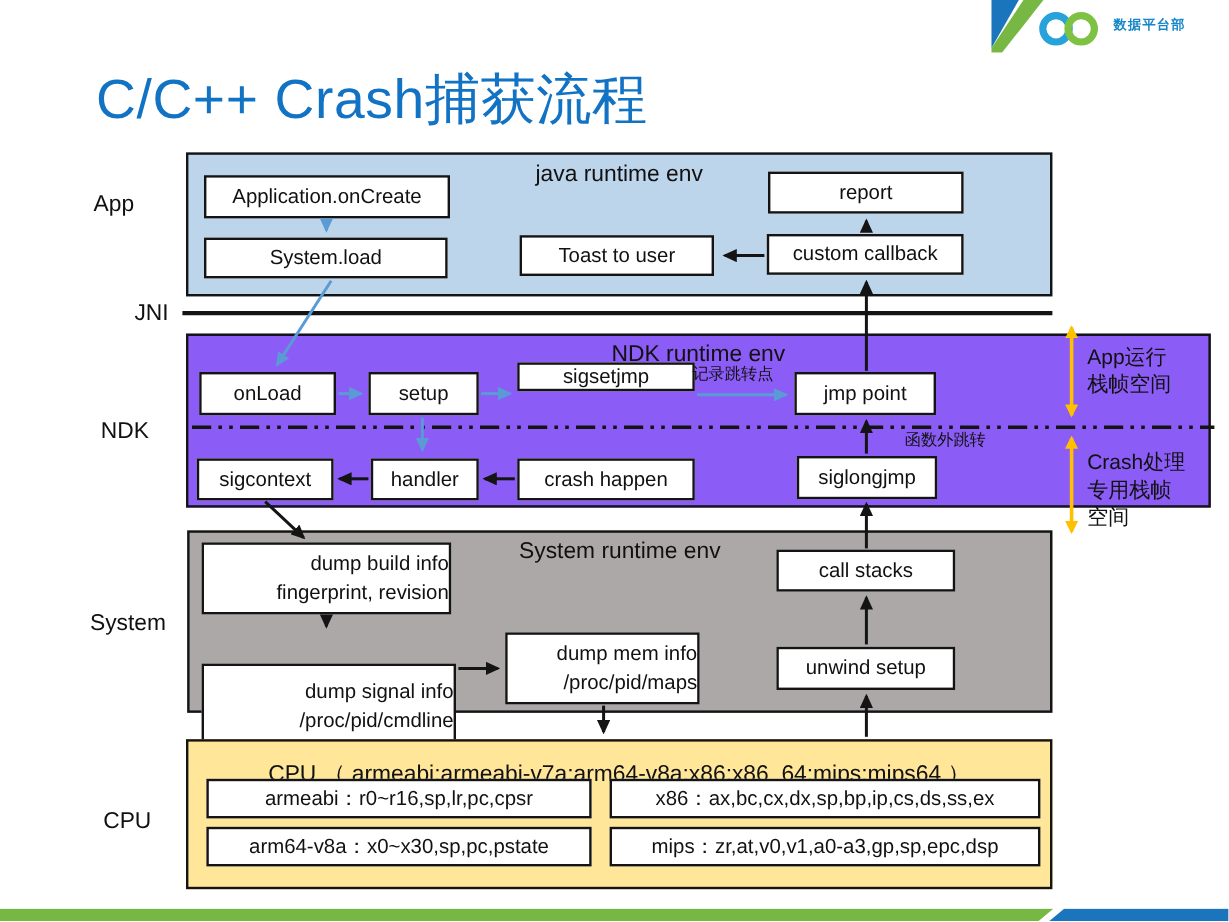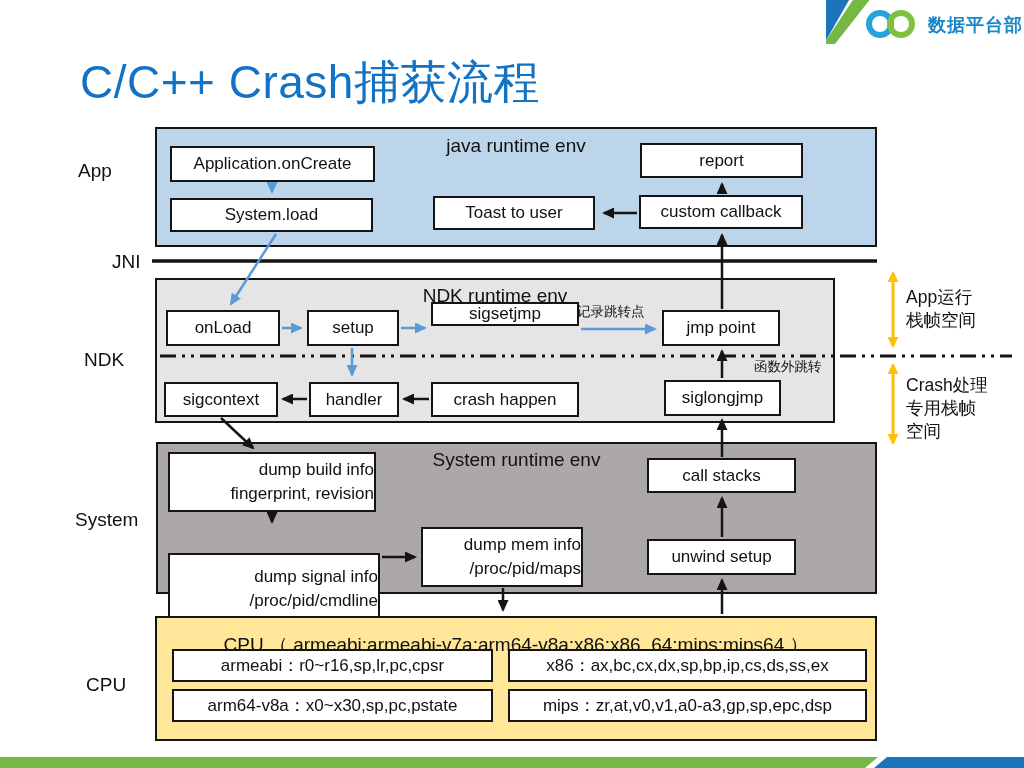--- a/index.html
+++ b/index.html
@@ -10,29 +10,29 @@
   
   .banner-corner { position:absolute; left:826px; top:0; width:64px; height:44px; }
   .corner-blue  { position:absolute; left:0; top:0; width:100%; height:100%;
                   background:#1B75BC; clip-path:polygon(0 0, 36% 0, 0 92%); }
   .corner-green { position:absolute; left:0; top:0; width:100%; height:100%;
                   background:#76B843; clip-path:polygon(42% 0, 68% 0, 14% 100%, 0 100%, 0 92%); }
   .logo { position:absolute; left:866px; top:9px; width:56px; height:30px; }
   .ring { position:absolute; top:1px; width:28px; height:28px; border-radius:50%; background:transparent; }
   .ring-blue  { left:0;   border:6px solid #27A2DB; }
   .ring-green { left:21px; border:6px solid #7DC242; }
-  .brand-name { position:absolute; left:928px; top:13px; font-size:18px; font-weight:bold;
+  .brand-name { position:absolute; left:928px; top:13px; font-size:11px; font-weight:bold;
                 color:#1787C9; letter-spacing:1px; white-space:nowrap; }
 
   .page-title { position:absolute; left:80px; top:52px; font-size:46px; font-weight:500;
                 color:#1272C3; white-space:nowrap; letter-spacing:0.5px; }
 
   .layer { position:absolute; border:2px solid #141414; }
   .layer-app    { left:155px; top:127px; width:722px; height:120px; background:#BDD5EA; }
-  .layer-ndk    { left:155px; top:278px; width:680px; height:145px; background:#e5e5e5;text-decoration:underline; }
+  .layer-ndk    { left:155px; top:278px; width:854px; height:145px; background:#8b5cf6;text-decoration:underline; }
   .layer-system { left:156px; top:442px; width:721px; height:152px; background:#ACA8A8; }
   .layer-cpu    { left:155px; top:616px; width:722px; height:125px; background:#FFE699; }
   .layer-title  { position:absolute; left:0; width:100%; text-align:center; font-size:19px; }
   .lt-app { top:6px; } .lt-ndk { top:5px; } .lt-system { top:5px; } .lt-cpu { top:4px;margin-top:10px; }
 
   .side-label { position:absolute; font-size:19px; white-space:nowrap; }
   .sl-app { left:78px;  top:160px; }
   .sl-jni { left:112px; top:251px; }
   .sl-ndk { left:84px;  top:349px; }
   .sl-system { left:75px; top:509px; }

